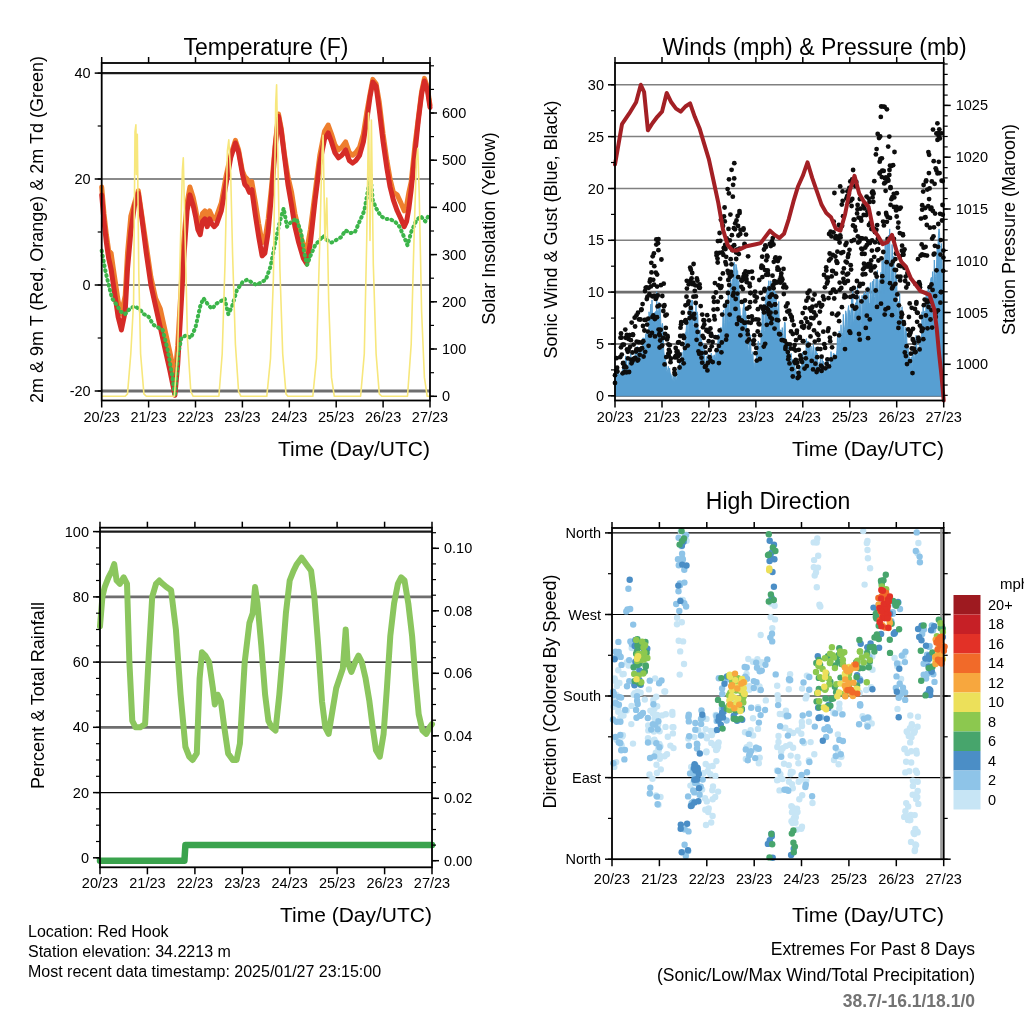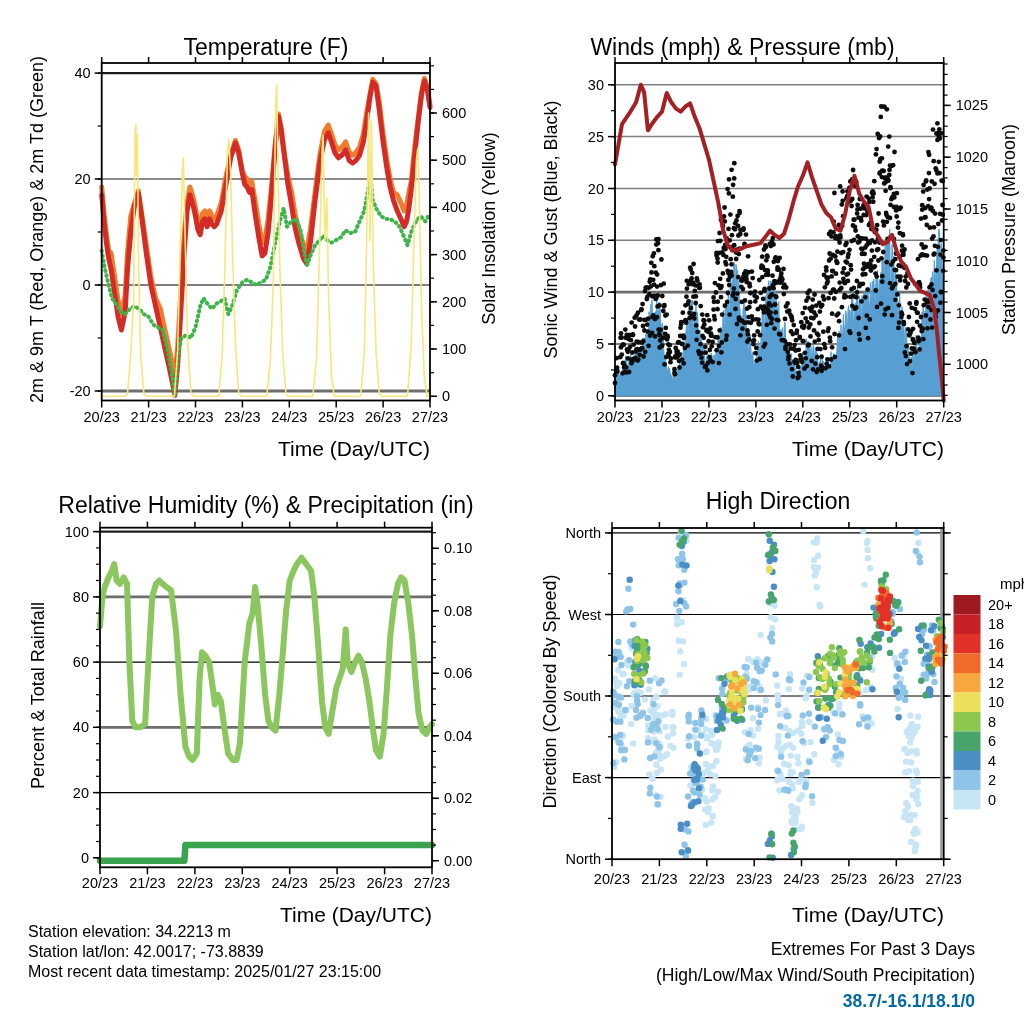--- a/index.html
+++ b/index.html
@@ -2597,42 +2597,41 @@
         <rect x="953.5" y="751.0" width="27" height="19.5" fill="#4b8ec6"></rect>
         <text x="988" y="765.8" font-size="14.5px">4</text>
         <rect x="953.5" y="770.5" width="27" height="19.5" fill="#8ec4e8"></rect>
         <text x="988" y="785.3" font-size="14.5px">2</text>
         <rect x="953.5" y="790.0" width="27" height="19.5" fill="#c7e5f5"></rect>
         <text x="988" y="804.8" font-size="14.5px">0</text>
       </g>
     </svg>
 
   <div class="abs title" style="left:102px;top:34px;width:328px;">Temperature (F)</div>
-  <div class="abs title" style="left:578px;top:34px;width:329px;">Winds (mph) &amp; Pressure (mb)</div>
-  <div class="abs title" style="left:36px;top:492px;width:460px;">Relative Humidity (%) &amp; Precipitation (in)</div>
+  <div class="abs title" style="left:650px;top:34px;width:329px;">Winds (mph) &amp; Pressure (mb)</div>
   <div class="abs title" style="left:612px;top:488px;width:332px;">High Direction</div>
 
   <div class="ylab" style="left:-163px;top:219px;">2m &amp; 9m T (Red, Orange) &amp; 2m Td (Green)</div>
   <div class="ylab" style="left:289px;top:218px;">Solar Insolation (Yellow)</div>
   <div class="ylab" style="left:351px;top:219px;">Sonic Wind &amp; Gust (Blue, Black)</div>
   <div class="ylab" style="left:809px;top:219px;">Station Pressure (Maroon)</div>
   <div class="ylab" style="left:-162px;top:685px;">Percent &amp; Total Rainfall</div>
   <div class="ylab" style="left:350px;top:681px;">Direction (Colored By Speed)</div>
 
   <div class="abs xlab" style="left:102px;top:437px;width:328px;">Time (Day/UTC)</div>
   <div class="abs xlab" style="left:615px;top:437px;width:329px;">Time (Day/UTC)</div>
   <div class="abs xlab" style="left:102px;top:903px;width:330px;">Time (Day/UTC)</div>
   <div class="abs xlab" style="left:612px;top:903px;width:332px;">Time (Day/UTC)</div>
 
   <div class="mph">mph</div>
 
   <div class="footer">
+    <div>Location: Red Hook</div>
     <div>Station elevation: 34.2213 m</div>
-    <div>Station lat/lon: 42.0017; -73.8839</div>
     <div>Most recent data timestamp: 2025/01/27 23:15:00</div>
   </div>
 
   <div class="extremes">
-    <div>Extremes For Past 3 Days</div>
-    <div>(High/Low/Max Wind/South Precipitation)</div>
-    <div class="extval" id="extval" style="color: #0369a1;">38.7/-16.1/18.1/0</div>
+    <div>Extremes For Past 8 Days</div>
+    <div>(Sonic/Low/Max Wind/Total Precipitation)</div>
+    <div class="extval" id="extval" style="color: #737373;">38.7/-16.1/18.1/0</div>
   </div>
 </div>
 
 </body></html>

